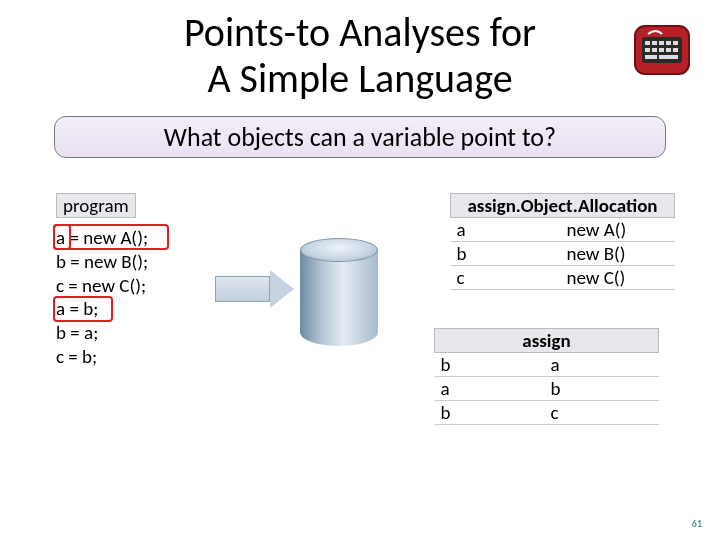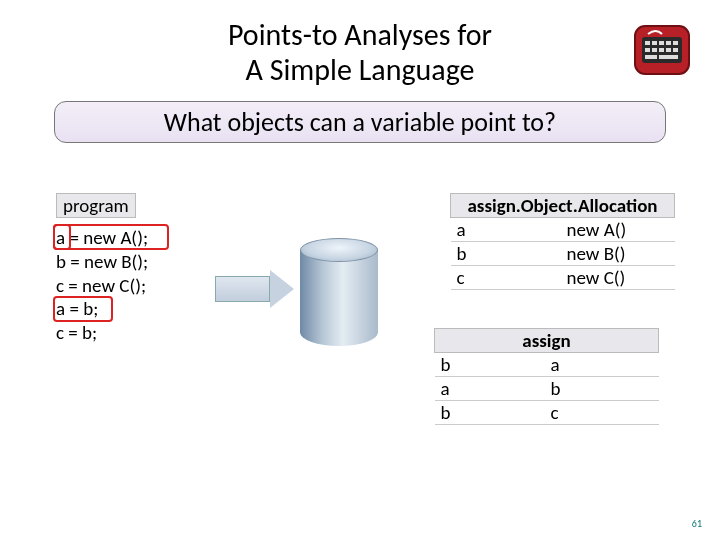--- a/index.html
+++ b/index.html
@@ -6,22 +6,22 @@
   body {
     width: 720px;
     height: 540px;
     background: #fff;
     font-family: "Calibri", "Segoe UI", sans-serif;
     position: relative;
     color: #000;
   }
   .title {
     text-align: center;
-    font-size: 30px;
-    padding-top: 18px;
+    font-size: 40px;
+    padding-top: 10px;
     line-height: 1.15;
   }
   .logo {
     position: absolute;
     right: 30px;
     top: 25px;
     width: 56px;
     height: 50px;
   }
   .question-box {
@@ -161,20 +161,21 @@
 </div>
 
 <div class="content">
 
   <div class="prog-label">program</div>
   <div class="prog-lines">
     <div>a = new A();</div>
     <div>b = new B();</div>
     <div>c = new C();</div>
     <div>a = b;</div>
+    <div>b = a;</div>
     <div>c = b;</div>
   </div>
 
   <div class="hl-box" style="left:53px; top:36px; width:116px; height:26px;"></div>
   <div class="hl-box" style="left:53px; top:36px; width:18px; height:26px;"></div>
   <div class="hl-box" style="left:53px; top:108px; width:60px; height:26px;"></div>
 
   <div class="arrow">
     <div class="arrow-body"></div>
     <div class="arrow-head"></div>

